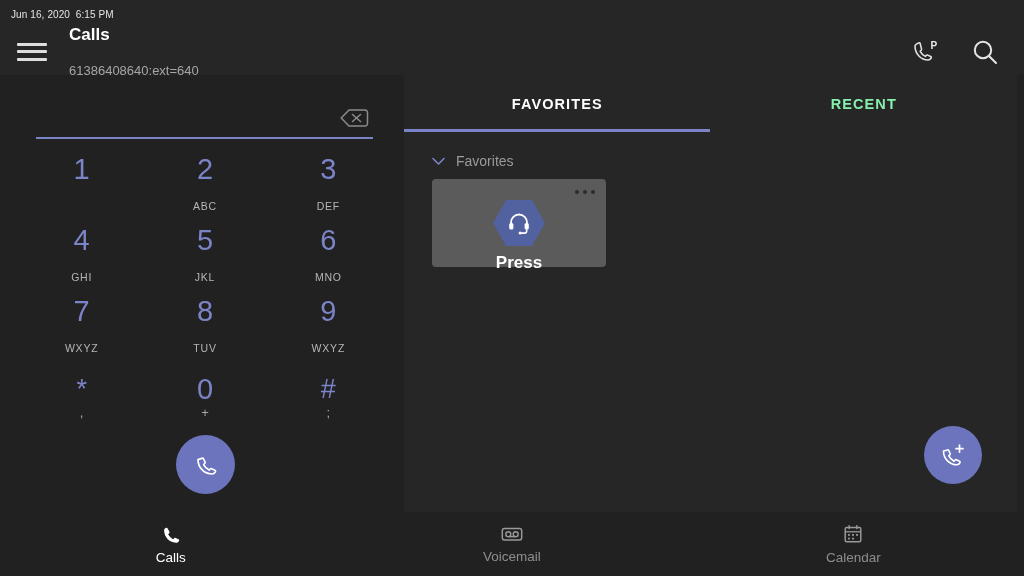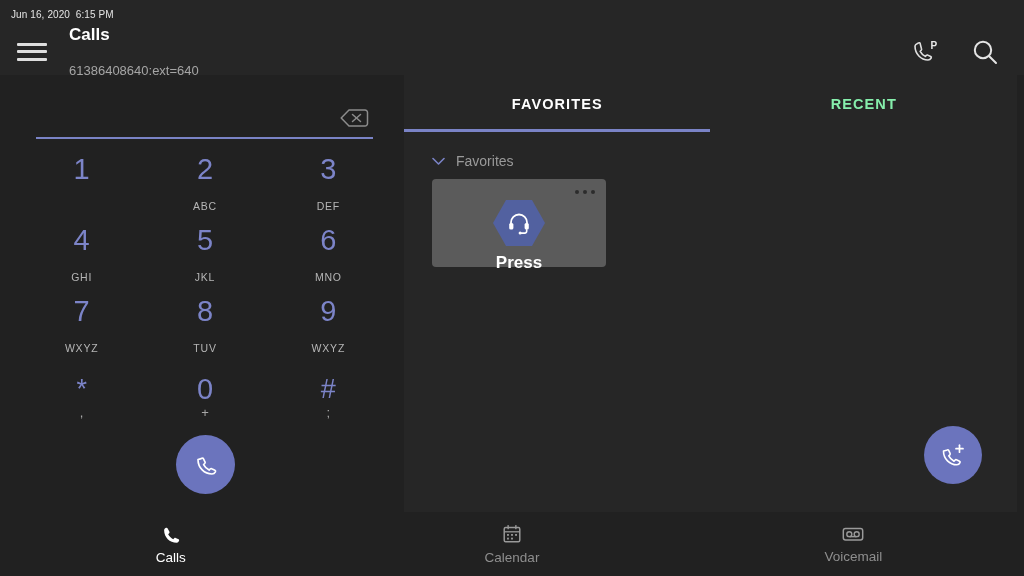--- a/index.html
+++ b/index.html
@@ -285,39 +285,39 @@
       </div>
     </div>
   </div>
 
   <div class="bottomnav">
     <div class="navitem active">
       <svg width="22" height="22" viewBox="0 0 24 24">
         <path d="M6.6 5.2c-.6.3-2.1 1-2.1 2.6 0 7.6 6.1 13.7 13.7 13.7 1.6 0 2.3-1.5 2.6-2.1.3-.6.1-1.3-.5-1.6l-3.2-1.5c-.6-.3-1.2-.1-1.6.3l-1.1 1.1c-2.4-1.3-4.3-3.2-5.5-5.5l1.1-1.1c.4-.4.6-1 .3-1.6L8.2 5.7c-.3-.6-1-.8-1.6-.5z" fill="#ffffff"></path>
       </svg>
       <div class="nlabel">Calls</div>
+    </div>
+    <div class="navitem">
+      <svg width="24" height="20" viewBox="0 0 26 20">
+        <rect x="2.5" y="4" width="21" height="12.5" rx="2.4" fill="none" stroke="#9a9a9a" stroke-width="1.6"></rect>
+        <circle cx="9" cy="10.2" r="2.7" fill="none" stroke="#9a9a9a" stroke-width="1.5"></circle>
+        <circle cx="17" cy="10.2" r="2.7" fill="none" stroke="#9a9a9a" stroke-width="1.5"></circle>
+        <line x1="9" y1="12.9" x2="17" y2="12.9" stroke="#9a9a9a" stroke-width="1.5"></line>
+      </svg>
+      <div class="nlabel">Voicemail</div>
     </div>
     <div class="navitem">
       <svg width="22" height="22" viewBox="0 0 24 24">
         <rect x="3.5" y="5" width="17" height="15.5" rx="1.6" fill="none" stroke="#9a9a9a" stroke-width="1.6"></rect>
         <line x1="3.5" y1="9.6" x2="20.5" y2="9.6" stroke="#9a9a9a" stroke-width="1.4"></line>
         <line x1="7.8" y1="2.8" x2="7.8" y2="6.2" stroke="#9a9a9a" stroke-width="1.5" stroke-linecap="round"></line>
         <line x1="16.2" y1="2.8" x2="16.2" y2="6.2" stroke="#9a9a9a" stroke-width="1.5" stroke-linecap="round"></line>
         <rect x="6.6" y="12" width="2" height="2" fill="#9a9a9a"></rect>
         <rect x="11" y="12" width="2" height="2" fill="#9a9a9a"></rect>
         <rect x="15.4" y="12" width="2" height="2" fill="#9a9a9a"></rect>
         <rect x="6.6" y="16" width="2" height="2" fill="#9a9a9a"></rect>
         <rect x="11" y="16" width="2" height="2" fill="#9a9a9a"></rect>
       </svg>
       <div class="nlabel">Calendar</div>
     </div>
-    <div class="navitem">
-      <svg width="24" height="20" viewBox="0 0 26 20">
-        <rect x="2.5" y="4" width="21" height="12.5" rx="2.4" fill="none" stroke="#9a9a9a" stroke-width="1.6"></rect>
-        <circle cx="9" cy="10.2" r="2.7" fill="none" stroke="#9a9a9a" stroke-width="1.5"></circle>
-        <circle cx="17" cy="10.2" r="2.7" fill="none" stroke="#9a9a9a" stroke-width="1.5"></circle>
-        <line x1="9" y1="12.9" x2="17" y2="12.9" stroke="#9a9a9a" stroke-width="1.5"></line>
-      </svg>
-      <div class="nlabel">Voicemail</div>
-    </div>
   </div>
 
 </div>
 
 </body></html>

